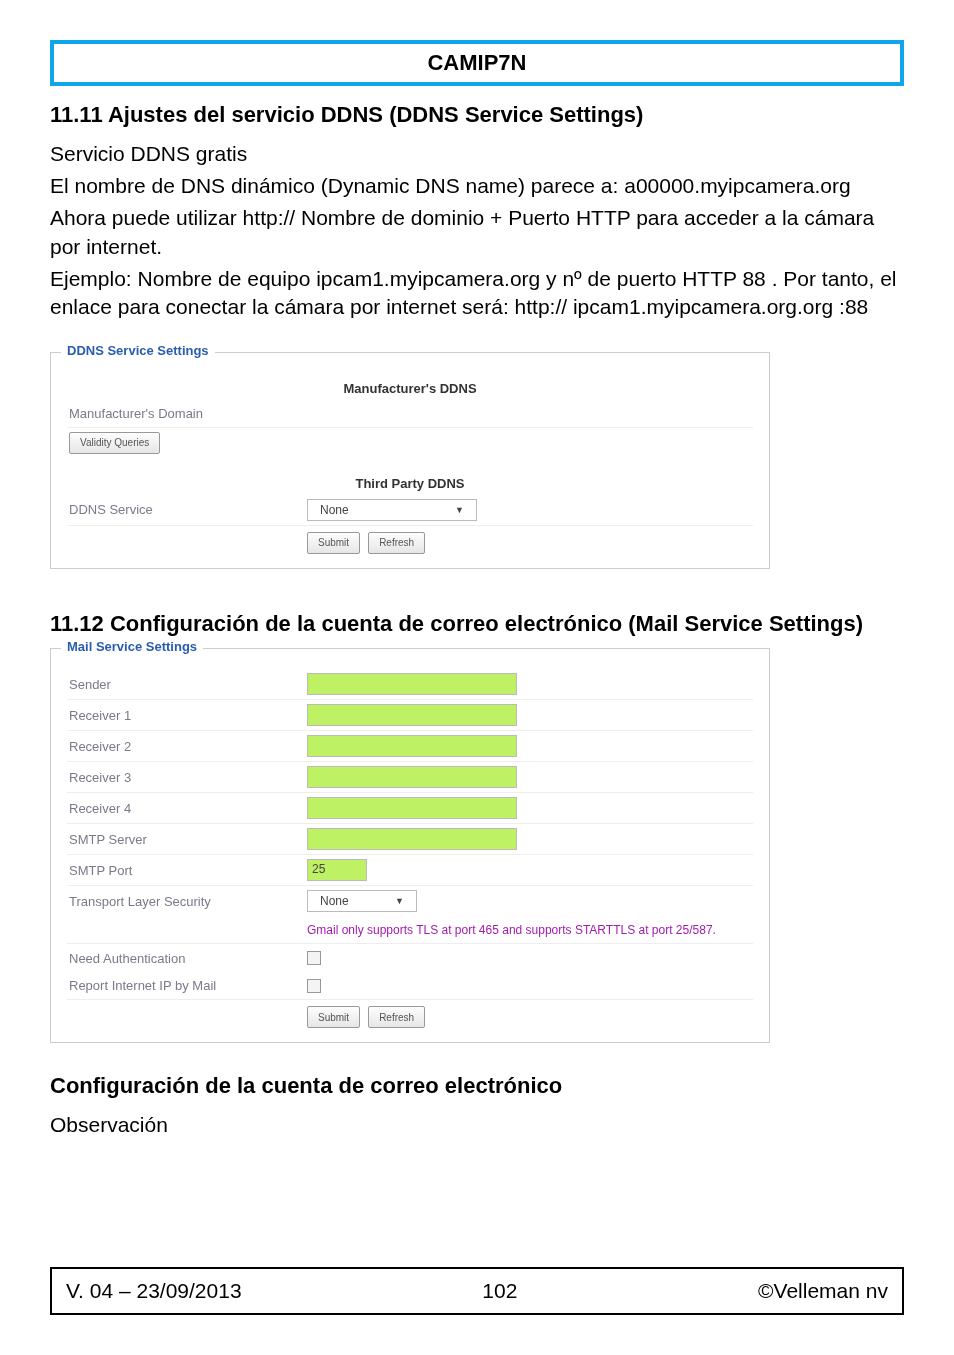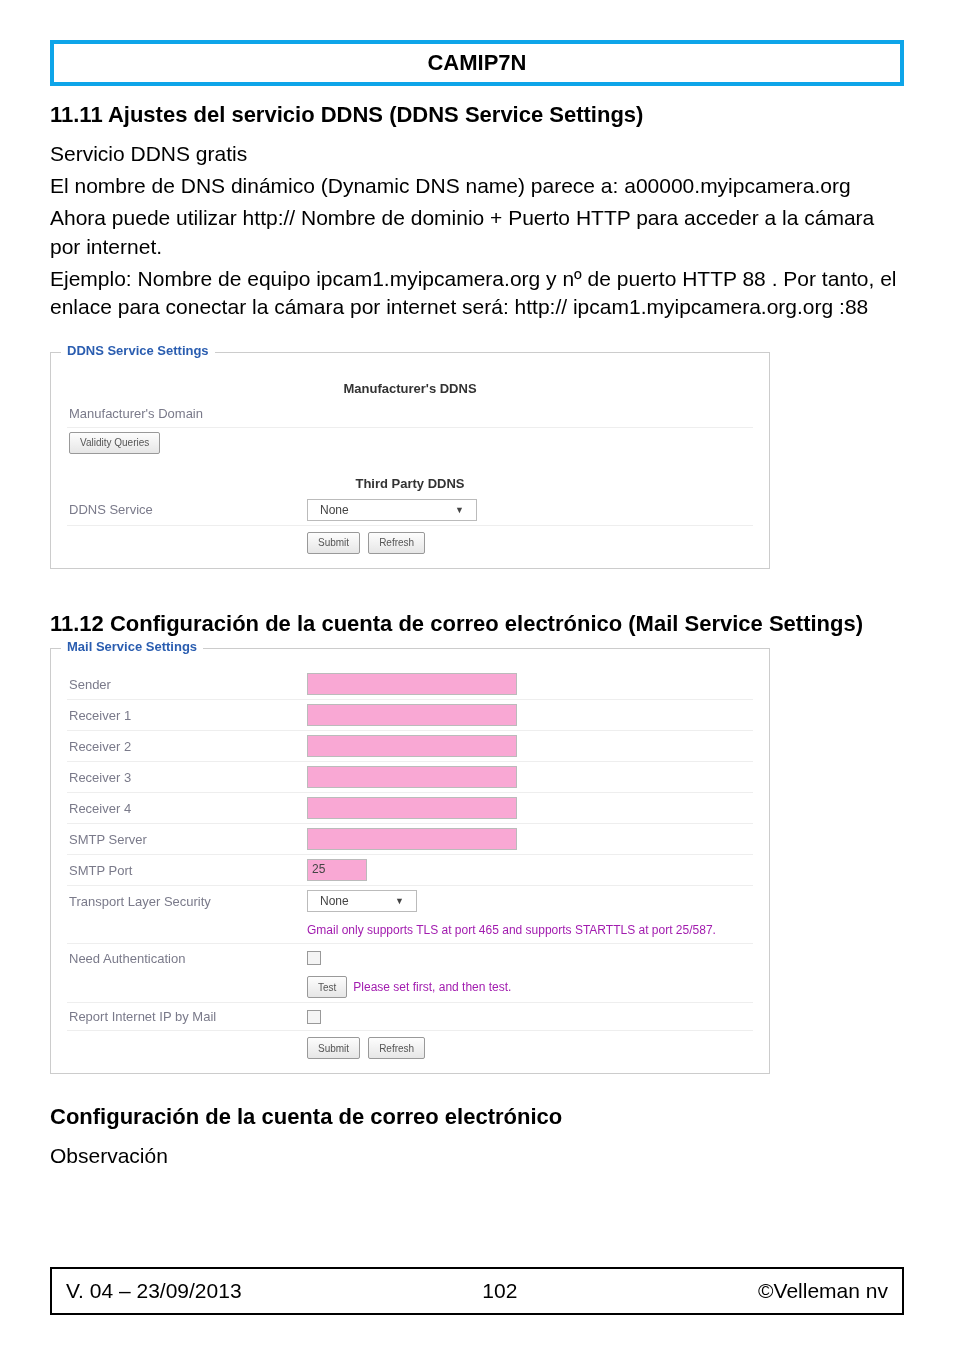--- a/index.html
+++ b/index.html
@@ -79,21 +79,21 @@
     display: flex;
     align-items: center;
     gap: 6px;
     font-size: 12px;
     color: #555;
   }
   .fake-input {
     border: 1px solid #bbb;
     height: 22px;
     width: 210px;
-    background: #f9a8d4;
+    background: #bef264;
     font-size: 12px;
     padding: 2px 4px;
     color: #444;
   }
   .fake-input.short { width: 60px; }
   .fake-select {
     border: 1px solid #bbb;
     height: 22px;
     width: 170px;
     background: #fff;
@@ -254,27 +254,20 @@
         <span class="hint">Gmail only supports TLS at port 465 and supports STARTTLS at port 25/587.</span>
       </div>
   </div>
   <div class="row noborder">
     <div class="lbl">Need Authentication</div>
     <div class="val">
         <span class="fake-check"></span>
       </div>
   </div>
   <div class="row">
-    <div class="lbl"></div>
-    <div class="val">
-      <span class="fake-btn">Test</span>
-      <span class="hint">Please set first, and then test.</span>
-    </div>
-  </div>
-  <div class="row">
     <div class="lbl">Report Internet IP by Mail</div>
     <div class="val">
         <span class="fake-check"></span>
       </div>
   </div>
   <div class="btn-row">
     <span class="fake-btn">Submit</span>
     <span class="fake-btn">Refresh</span>
   </div>
 </div>

